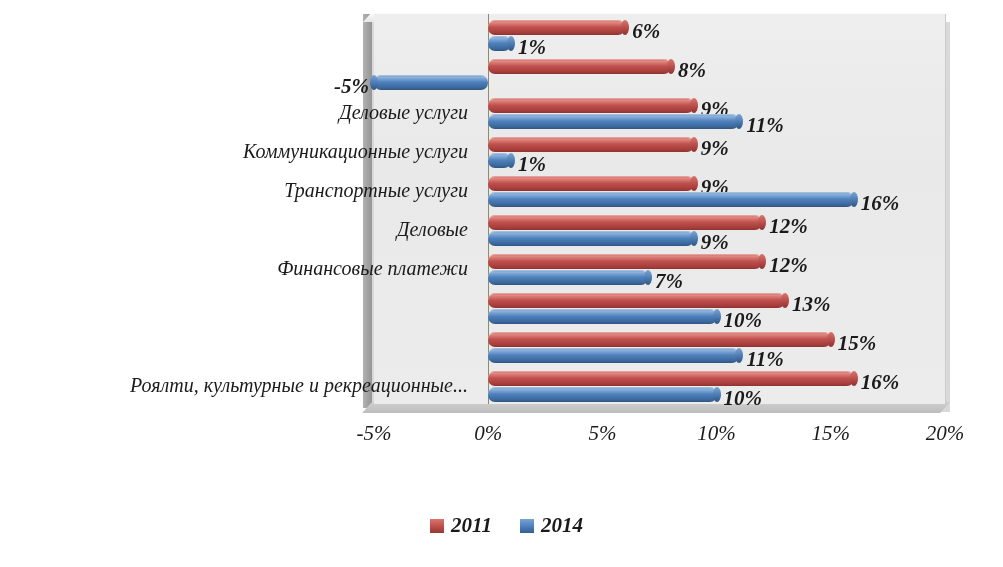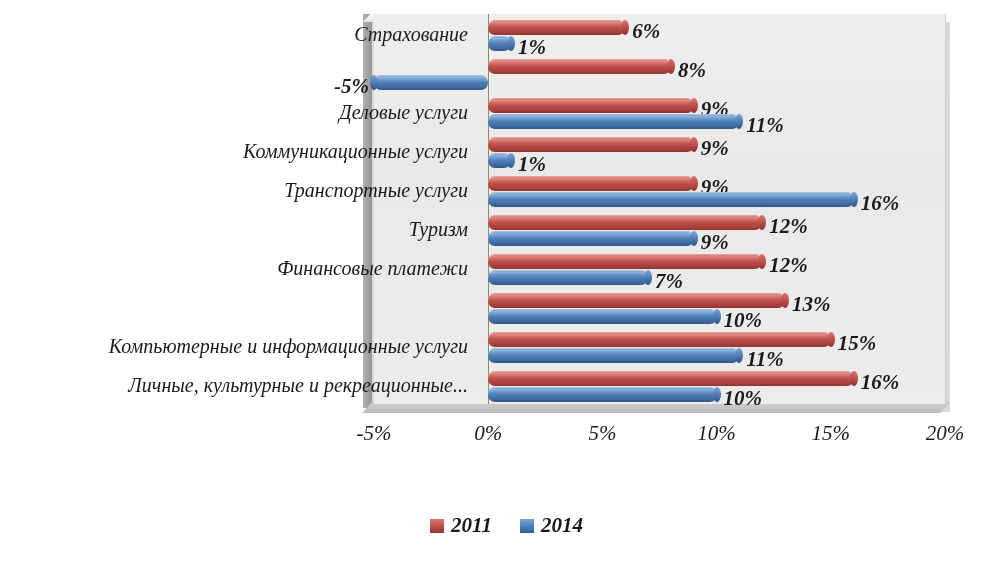--- a/index.html
+++ b/index.html
@@ -329,28 +329,26 @@
           <div class="dlabel" style="left: 486.64px; top: 7px;">16%</div>
           <div class="bar blue" title="Личные, культурные и рекреационные... — 2010: 10%" style="left: 114.2px; width: 228.4px; top: 22px;">
             <span class="cap"></span>
           </div>
           <div class="dlabel" style="left: 349.6px; top: 23px;">10%</div>
         </div>
       </div>
   </div>
 
   <div id="cat-labels">
-      <div class="cat-label" style="top: 23.5px;">Страхование</div>
       <div class="cat-label" style="top: 101.5px;">Деловые услуги</div>
       <div class="cat-label" style="top: 140.5px;">Коммуникационные услуги</div>
       <div class="cat-label" style="top: 179.5px;">Транспортные услуги</div>
-      <div class="cat-label" style="top: 218.5px;">Туризм</div>
+      <div class="cat-label" style="top: 218.5px;">Деловые</div>
       <div class="cat-label" style="top: 257.5px;">Финансовые платежи</div>
-      <div class="cat-label" style="top: 335.5px;">Компьютерные и информационные услуги</div>
-      <div class="cat-label" style="top: 374.5px;">Личные, культурные и рекреационные...</div>
+      <div class="cat-label" style="top: 374.5px;">Роялти, культурные и рекреационные...</div>
     </div>
 
   <div id="xticks">
       <div class="xtick" style="left: 374px;">-5%</div>
       <div class="xtick" style="left: 488.2px;">0%</div>
       <div class="xtick" style="left: 602.4px;">5%</div>
       <div class="xtick" style="left: 716.6px;">10%</div>
       <div class="xtick" style="left: 830.8px;">15%</div>
       <div class="xtick" style="left: 945px;">20%</div>
     </div>

